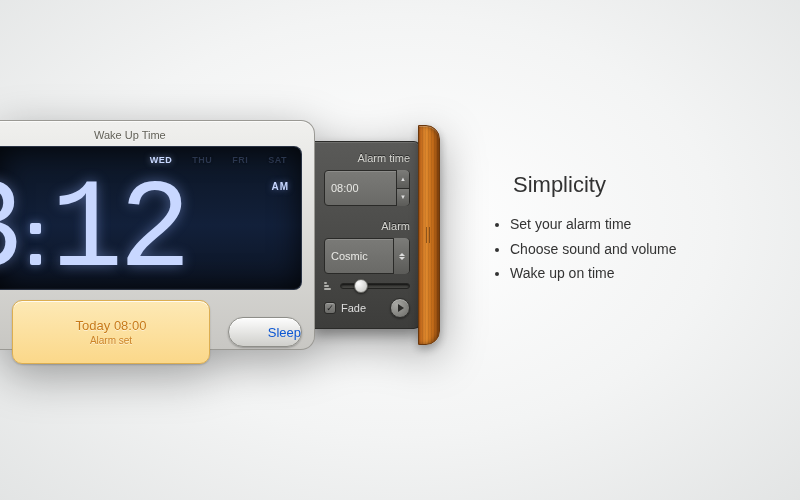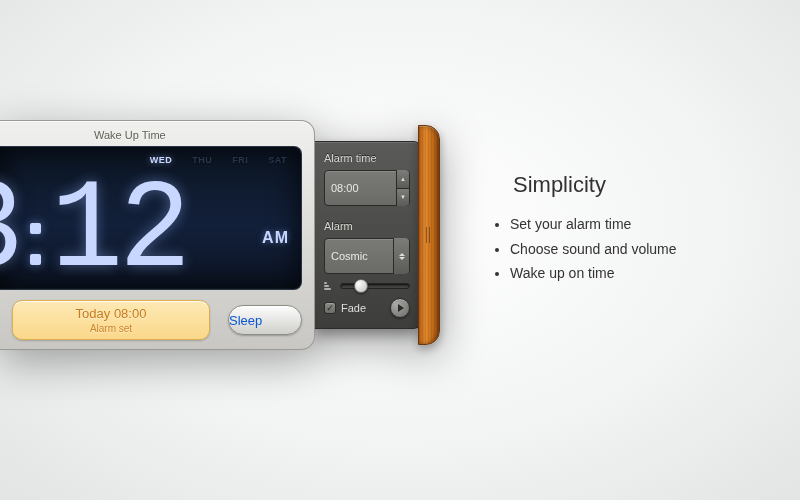--- a/index.html
+++ b/index.html
@@ -93,37 +93,36 @@
   .colon span {
     width: 11px; height: 11px;
     background: #c8d7ff;
     border-radius: 2px;
     box-shadow: 0 0 10px rgba(150,180,255,.5);
   }
   .ampm {
     position: absolute;
     right: 12px;
     top: 34px;
-    font-size: 16px;
+    font-size: 10px;
     color: #c8d7ff;
     font-weight: 600;
     letter-spacing: 1px;
     text-shadow: 0 0 6px rgba(150,180,255,.5);
-    margin-top: 48px;
   }
 
   .bottom-row {
     display: flex;
     align-items: center;
     gap: 18px;
     margin-top: 10px;
   }
   .pill {
     flex: 1;
-    height: 40px;
+    height: 64px;
     border-radius: 10px;
     border: 1px solid #dcae51;
     background: linear-gradient(#fde9b5, #fbd88a);
     box-shadow: inset 0 1px 0 rgba(255,255,255,.8), 0 1px 2px rgba(0,0,0,.2);
     display: flex;
     flex-direction: column;
     align-items: center;
     justify-content: center;
     font-size: 13px;
     color: #c77a19;
@@ -133,42 +132,42 @@
   .pill .sub { font-size: 10px; margin-top: 2px; color: #cc8428; }
   .sleep-btn {
     width: 74px; height: 30px;
     border-radius: 15px;
     border: 1px solid #8e8e89;
     background: linear-gradient(#fdfdfd, #cfcfcb);
     box-shadow: inset 0 1px 0 #fff, 0 1px 2px rgba(0,0,0,.25);
     font-size: 13px;
     color: #0b56d2;
     display: flex;
-    align-items: center; justify-content: flex-start;
+    align-items: center; justify-content: flex-end;
     cursor: pointer;
   }
 
   
   .drawer {
     width: 105px;
     height: 188px;
     align-self: center;
     background: linear-gradient(#5a5a58, #3d3d3b);
     border: 1px solid #2b2b29;
     border-left: none;
     border-radius: 0 6px 6px 0;
     box-shadow: inset 0 1px 0 rgba(255,255,255,.12), 0 6px 12px rgba(0,0,0,.3);
     padding: 10px 9px;
     color: #cfcfca;
     font-size: 11px;
     display: flex;
     flex-direction: column;
     gap: 6px;
   }
-  .drawer .lbl { text-align: left; text-shadow: 0 -1px 0 rgba(0,0,0,.6); font-size: 11px; color: #d6d6d1; }
+  .drawer .lbl { text-align: right; text-shadow: 0 -1px 0 rgba(0,0,0,.6); font-size: 11px; color: #d6d6d1; }
   .field {
     height: 22px;
     border-radius: 4px;
     border: 1px solid #2a2a28;
     background: linear-gradient(#7a7a77, #6a6a67);
     box-shadow: inset 0 1px 0 rgba(255,255,255,.15);
     display: flex;
     align-items: center;
     padding: 17px 6px;
     font-size: 11px;

